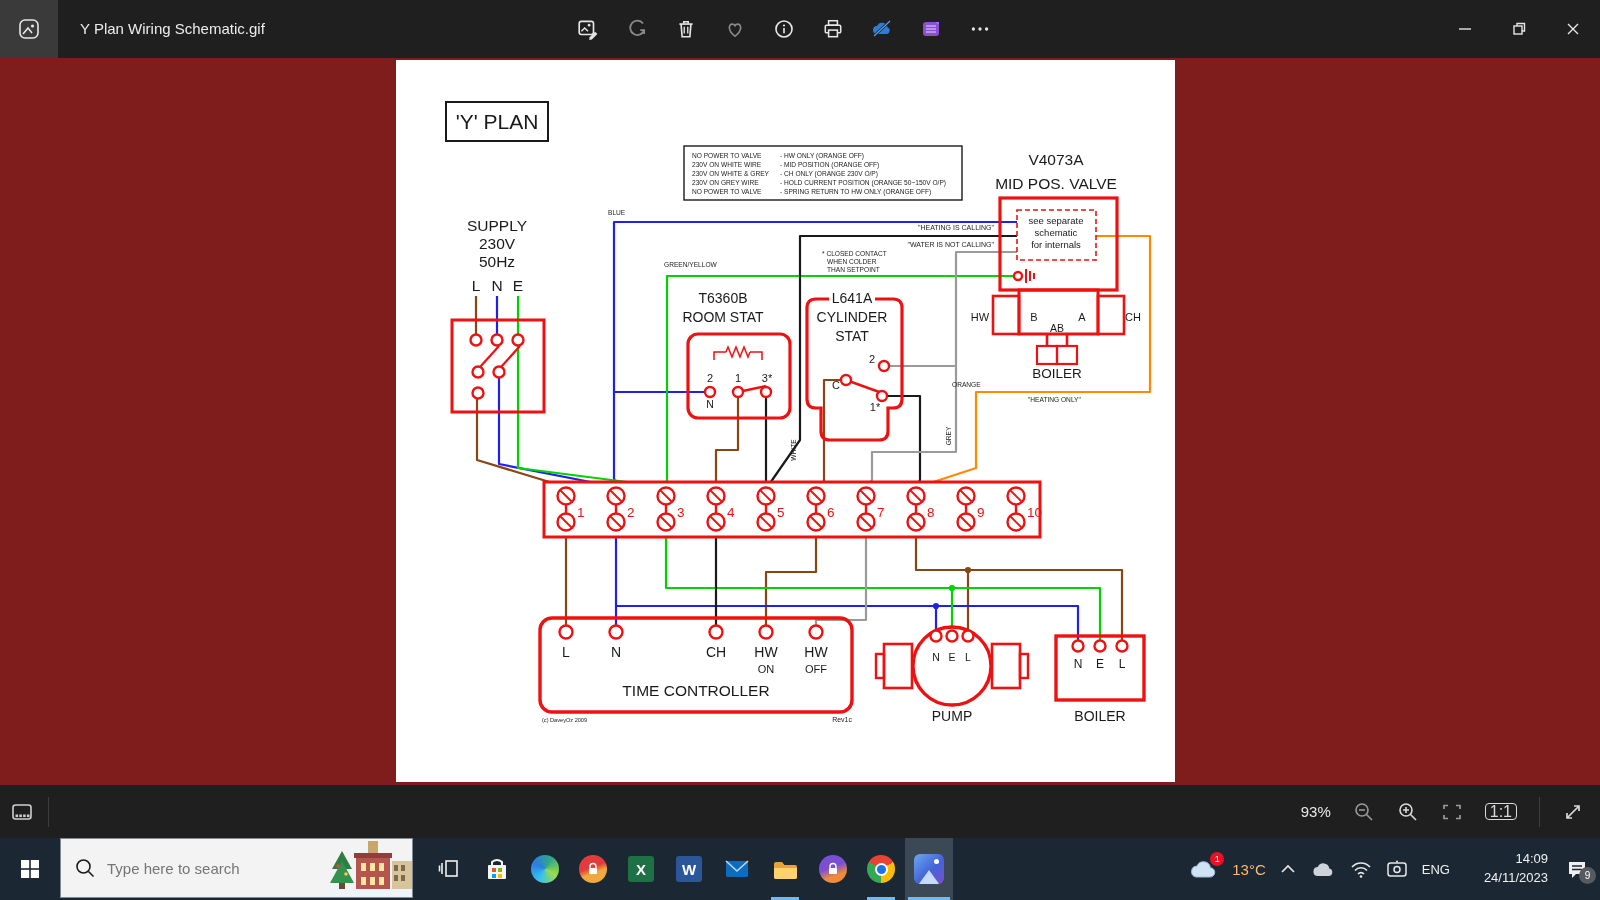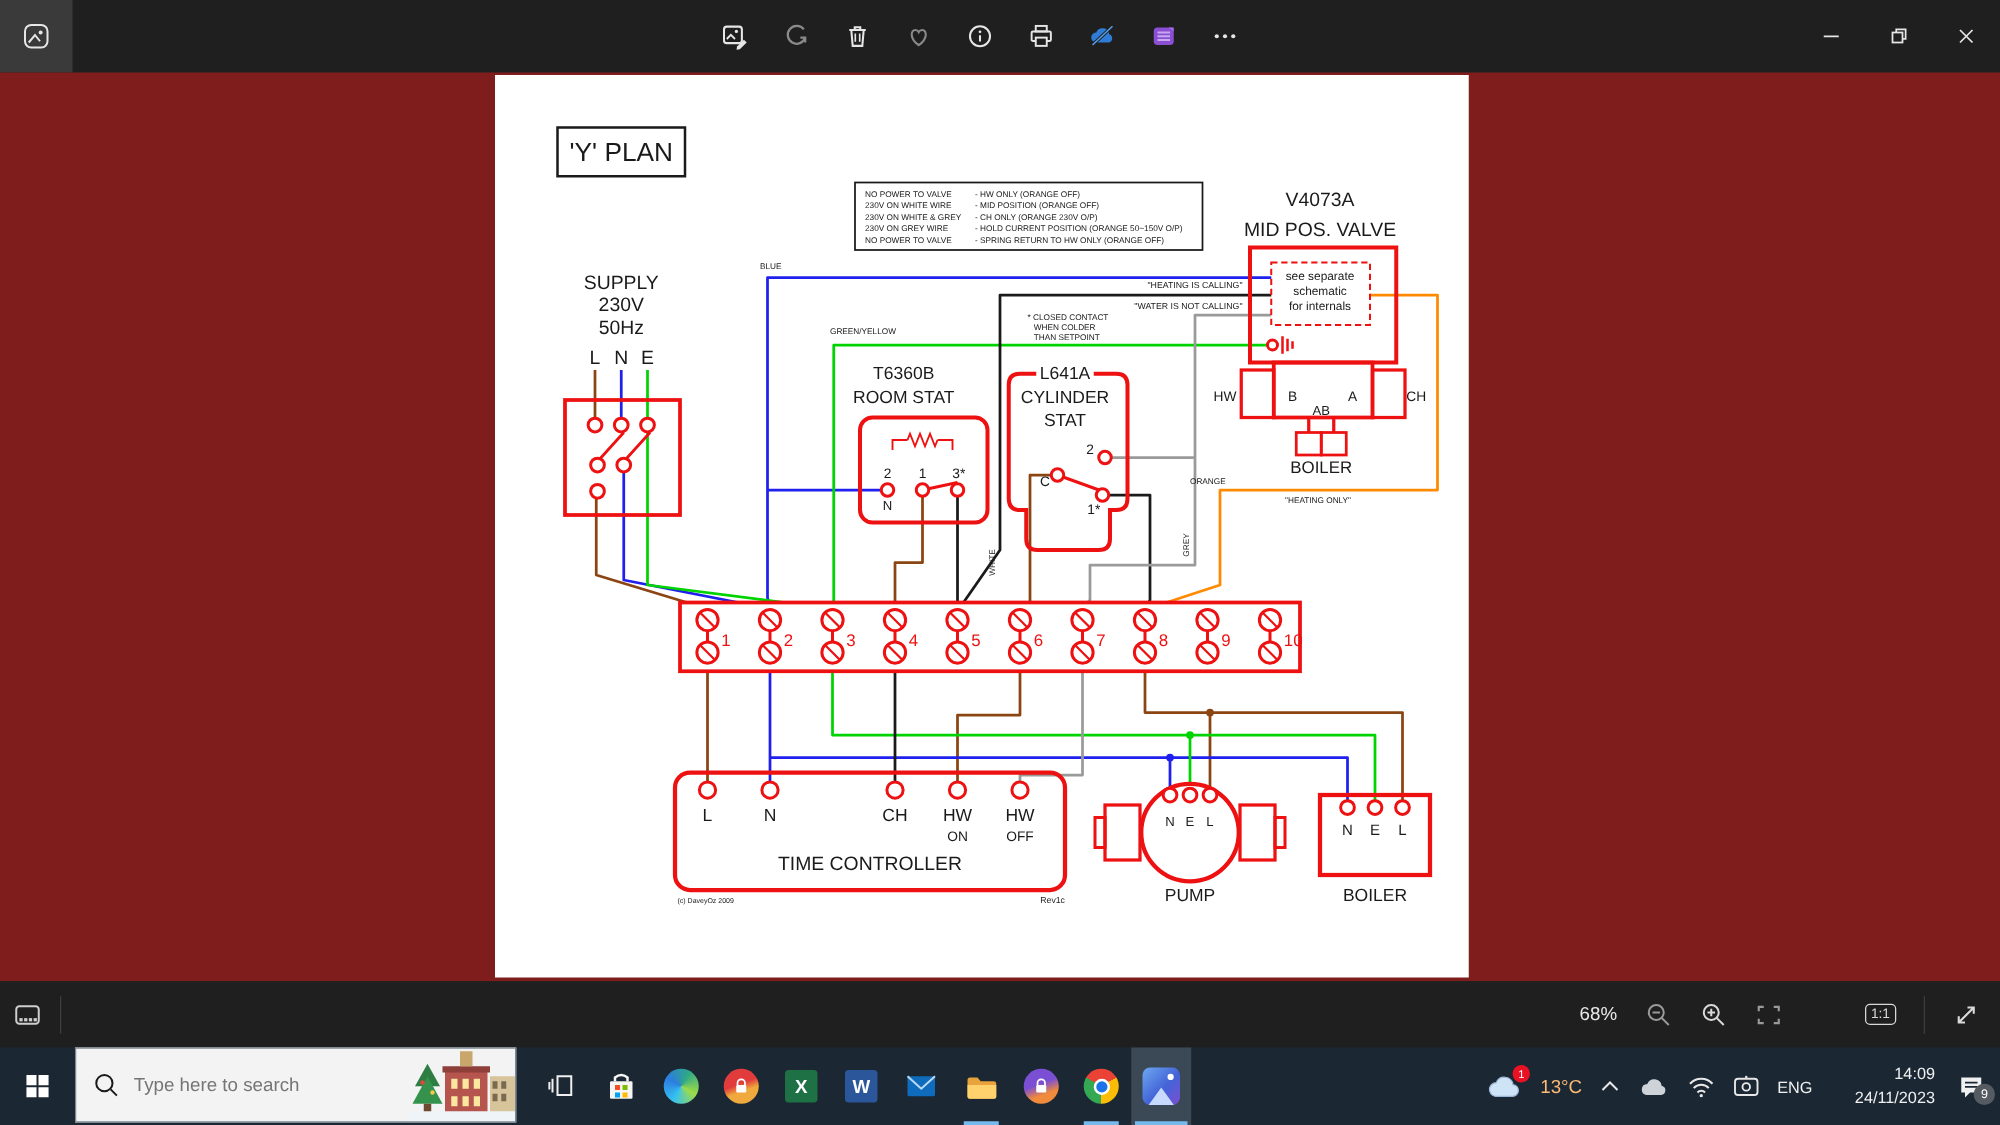--- a/index.html
+++ b/index.html
@@ -21,22 +21,22 @@
   .content{position:absolute;left:0;top:58px;width:1600px;height:727px;background:#7f1d1d;}
   .image-panel{position:absolute;left:396px;top:2px;width:779px;height:722px;background:#ffffff;}
 
   
   .viewerbar{position:absolute;left:0;top:785px;width:1600px;height:53px;background:#1f1f1f;}
   .vb-left{position:absolute;left:10px;top:0;height:53px;display:flex;align-items:center;gap:14px;}
   .vb-sep{width:1px;height:30px;background:#3d3d3d;}
   .vb-right{position:absolute;right:16px;top:0;height:53px;display:flex;align-items:center;gap:22px;}
   .vb-zoomtext{color:#e8e8e8;font-size:15px;}
   .vb-btn{display:flex;align-items:center;justify-content:center;}
-  .one2one{border:1.6px solid #d9d9d9;border-radius:4px;color:#d9d9d9;font-size:11px;
-    padding:1px 4px;line-height:13px;margin-left:44px;}
+  .one2one{border:1.6px solid #d9d9d9;border-radius:4px;color:#d9d9d9;font-size:16px;
+    padding:1px 4px;line-height:13px;}
 
   
   .taskbar{position:absolute;left:0;top:838px;width:1600px;height:62px;background:#1b2733;}
   .startbtn{position:absolute;left:0;top:0;width:60px;height:62px;display:flex;align-items:center;justify-content:center;}
   .searchwrap{position:absolute;left:60px;top:0;width:353px;height:62px;}
   .searchwrap input{position:absolute;left:0;top:0;width:353px;height:60px;border:1px solid #7e8a94;
     background:#f3f3f3;box-sizing:border-box;padding:0 86px 0 46px;font-size:15px;color:#222;
     font-family:"Liberation Sans",sans-serif;outline:none;}
   .search-glass{position:absolute;left:14px;top:19px;}
   .search-deco{position:absolute;right:1px;top:1px;width:84px;height:58px;overflow:hidden;}
@@ -90,20 +90,21 @@
 <div id="screen">
 
   <div class="titlebar">
     <div class="appicon-box">
       <svg width="24" height="24" viewBox="0 0 24 24">
         <rect x="3" y="3" width="18" height="18" rx="5" fill="none" stroke="#e6e6e6" stroke-width="1.6"></rect>
         <circle cx="15.5" cy="9" r="1.6" fill="#e6e6e6"></circle>
         <path d="M6,17 l5,-6 4,5" fill="none" stroke="#e6e6e6" stroke-width="1.6"></path>
       </svg>
     </div>
+    <div class="win-title">Y Plan Wiring Schematic.gif</div>
 
     <div class="toolbar">
       <div class="tbtn">
         <svg width="22" height="22" viewBox="0 0 20 20">
           <rect x="2" y="3" width="13" height="12" rx="2" fill="none" stroke="#e6e6e6" stroke-width="1.5"></rect>
           <path d="M4,12 l3,-3 3,3" fill="none" stroke="#e6e6e6" stroke-width="1.3"></path>
           <circle cx="11" cy="6.5" r="1.2" fill="#e6e6e6"></circle>
           <path d="M11.5,17.5 l5,-5 2,2 -5,5 -2.4,.4 z" fill="#e6e6e6"></path>
         </svg>
       </div>
@@ -458,21 +459,21 @@
           <rect x="3" y="5" width="18" height="14" rx="2.5" fill="none" stroke="#cfcfcf" stroke-width="1.6"></rect>
           <rect x="5.5" y="14.5" width="2.6" height="2.6" fill="#cfcfcf"></rect>
           <rect x="9.3" y="14.5" width="2.6" height="2.6" fill="#cfcfcf"></rect>
           <rect x="13.1" y="14.5" width="2.6" height="2.6" fill="#cfcfcf"></rect>
           <rect x="16.9" y="14.5" width="2.6" height="2.6" fill="#cfcfcf"></rect>
         </svg>
       </div>
       <div class="vb-sep"></div>
     </div>
     <div class="vb-right">
-      <span class="vb-zoomtext">68%</span>
+      <span class="vb-zoomtext">93%</span>
       <div class="vb-btn">
         <svg width="22" height="22" viewBox="0 0 22 22">
           <circle cx="9" cy="9" r="6" fill="none" stroke="#9a9a9a" stroke-width="1.6"></circle>
           <path d="M13.5,13.5 L19,19" stroke="#9a9a9a" stroke-width="1.6"></path>
           <path d="M6,9 h6" stroke="#9a9a9a" stroke-width="1.6"></path>
         </svg>
       </div>
       <div class="vb-btn">
         <svg width="22" height="22" viewBox="0 0 22 22">
           <circle cx="9" cy="9" r="6" fill="none" stroke="#d9d9d9" stroke-width="1.6"></circle>

